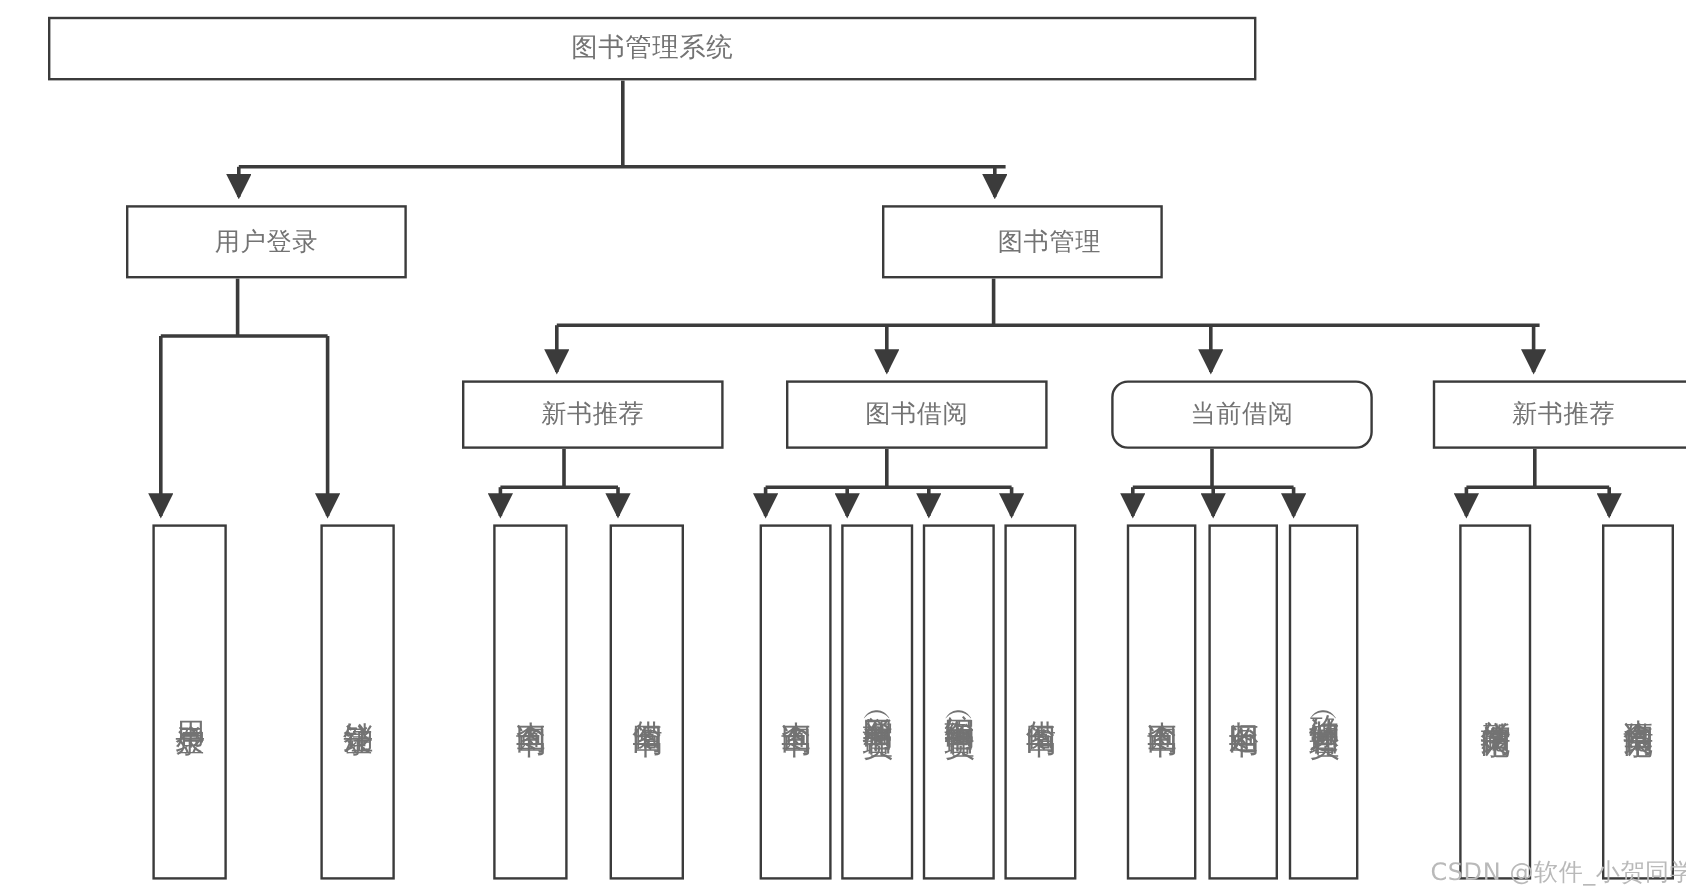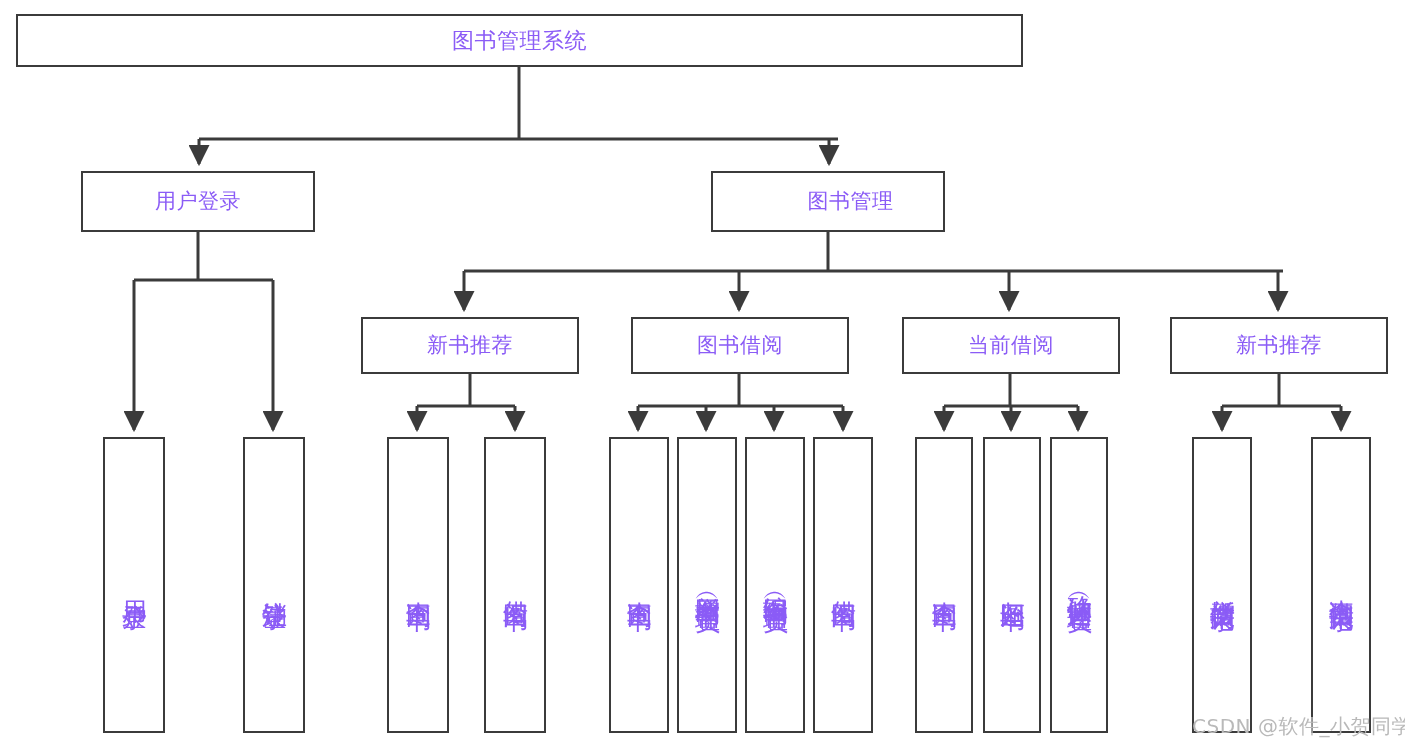--- a/index.html
+++ b/index.html
@@ -27,21 +27,22 @@
     pointer-events: none;
   }
   .node {
     position: absolute;
     box-sizing: border-box;
     background: #ffffff;
     border: 2px solid #3b3b3b;
     display: flex;
     align-items: center;
     justify-content: center;
-    color: #8b5cf6;
+    color: #737373;
+    margin-left: 24px;
   }
   .node .label {
     text-align: center;
     line-height: 1.05;
     white-space: pre;
   }
   
   .node.horiz .label {
     font-size: 21px;
     letter-spacing: 0.5px;
@@ -136,21 +137,21 @@
   <div class="node horiz" style="left:711px; top:171px; width:234px; height:61px;padding-left:45px;">
     <span class="label">图书管理</span>
   </div>
 
   <div class="node horiz" style="left:631px; top:317px; width:218px; height:57px;">
     <span class="label">图书借阅</span>
   </div>
   <div class="node horiz" style="left:361px; top:317px; width:218px; height:57px;">
     <span class="label">新书推荐</span>
   </div>
-  <div class="node horiz" style="left:902px; top:317px; width:218px; height:57px;">
+  <div class="node horiz" style="left:902px; top:317px; width:218px; height:57px;border-radius:14px;">
     <span class="label">当前借阅</span>
   </div>
   <div class="node horiz" style="left:1170px; top:317px; width:218px; height:57px;">
     <span class="label">新书推荐</span>
   </div>
 
   <div class="node vert" style="left:103px; top:437px; width:62px; height:296px;">
     <span class="label">用户登录</span>
   </div>
   <div class="node vert" style="left:243px; top:437px; width:62px; height:296px;">

